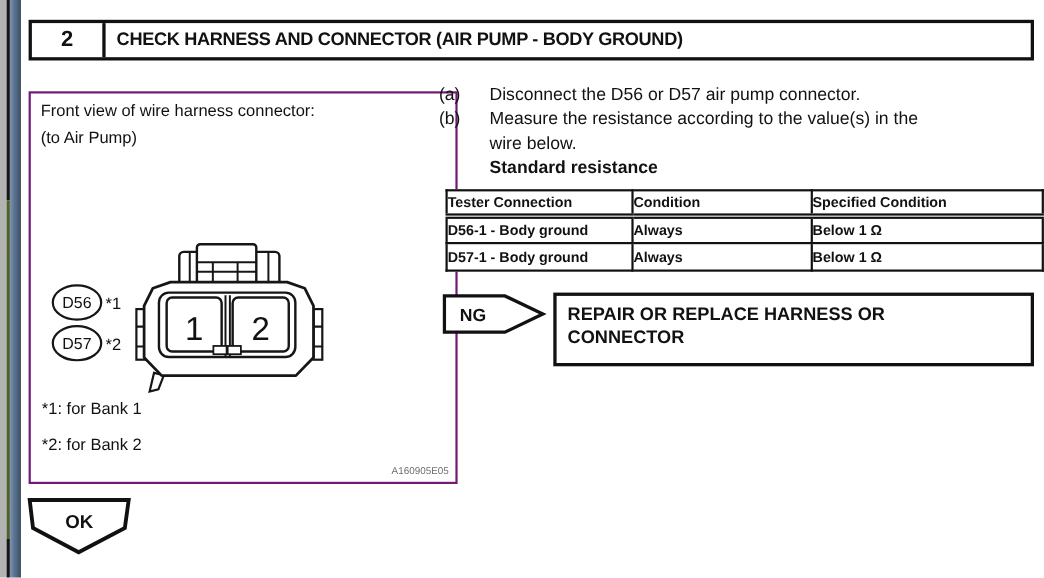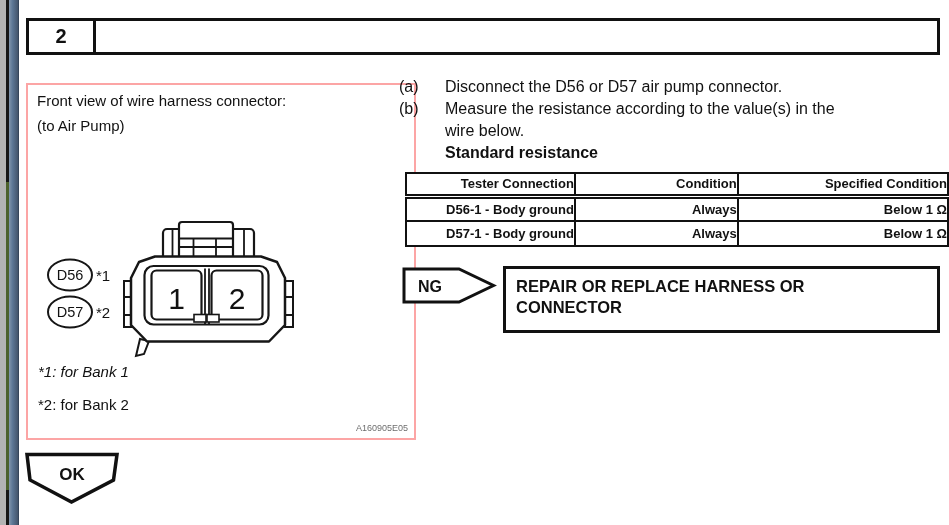--- a/index.html
+++ b/index.html
@@ -19,40 +19,40 @@
   .step-header { left:26px; top:18px; width:914px; height:37px;
                  border:3px solid #111; display:flex; background:#fff; }
   .step-num { width:67px; border-right:3px solid #111; display:flex;
               align-items:center; justify-content:center;
               font-weight:bold; font-size:20px; }
   .step-title { flex:1; display:flex; align-items:center; padding-left:10px;
                 font-weight:bold; font-size:16.5px; letter-spacing:-0.3px; }
 
   
   .figure-box { left:26px; top:83px; width:390px; height:357px;
-                border:2px solid #fca5a5; background:#fff; }
+                border:2px solid #701a75; background:#fff; }
   .fig-caption1 { position:absolute; left:9px; top:7px;  font-size:15px; }
   .fig-caption2 { position:absolute; left:9px; top:32px; font-size:15px; }
-  .fig-note1 { position:absolute; left:10px; top:278px; font-size:15px;font-style:italic; }
+  .fig-note1 { position:absolute; left:10px; top:278px; font-size:15px; }
   .fig-note2 { position:absolute; left:10px; top:311px; font-size:15px; }
   .fig-code  { position:absolute; right:6px; bottom:5px; font-size:9px; color:#6e6e6e; }
   .fig-svg { position:absolute; left:0; top:0; }
 
   
   .procedure { left:399px; top:76px; width:548px; font-size:16px; line-height:22px; }
   .proc-row { display:flex; }
   .proc-label { width:46px; flex:0 0 46px; }
   .proc-indent { margin-left:46px; }
   .bold { font-weight:bold; }
 
   
   .res-table { left:405px; top:172px; }
   table { border-collapse:collapse; table-layout:fixed; background:#fff; }
   th, td { border:2px solid #111; font-size:13px; font-weight:bold;
-           text-align:right; vertical-align:middle; padding:0; }
+           text-align:left; vertical-align:middle; padding:0; }
   th { height:23px; border-bottom:5px double #111; }
   td { height:25px; }
   .c1{width:170px;} .c2{width:164px;} .c3{width:212px;}
 
   
   .ng-arrow { left:402px; top:266px; }
   .ng-box { left:503px; top:266px; width:437px; height:67px; border:3px solid #111;
             padding:7px 0 0 10px; font-weight:bold; font-size:16.5px; line-height:21px;
             background:#fff; }
 
@@ -65,20 +65,21 @@
 <body>
 
 <div class="abs edge-gray"></div>
 <div class="abs edge-darktop"></div>
 <div class="abs edge-green"></div>
 <div class="abs edge-darkbot"></div>
 <div class="abs edge-blue"></div>
 
 <div class="abs step-header">
   <div class="step-num">2</div>
+  <div class="step-title">CHECK HARNESS AND CONNECTOR (AIR PUMP - BODY GROUND)</div>
 </div>
 
 <div class="abs figure-box">
   <div class="fig-caption1">Front view of wire harness connector:</div>
   <div class="fig-caption2">(to Air Pump)</div>
 
   <svg class="fig-svg" width="353" height="353" viewBox="0 0 353 353">
 
     <ellipse cx="42" cy="190" rx="22" ry="15.5" fill="#fff" stroke="#161616" stroke-width="2"></ellipse>
     <text x="42" y="195" font-size="14.5" text-anchor="middle">D56</text>

